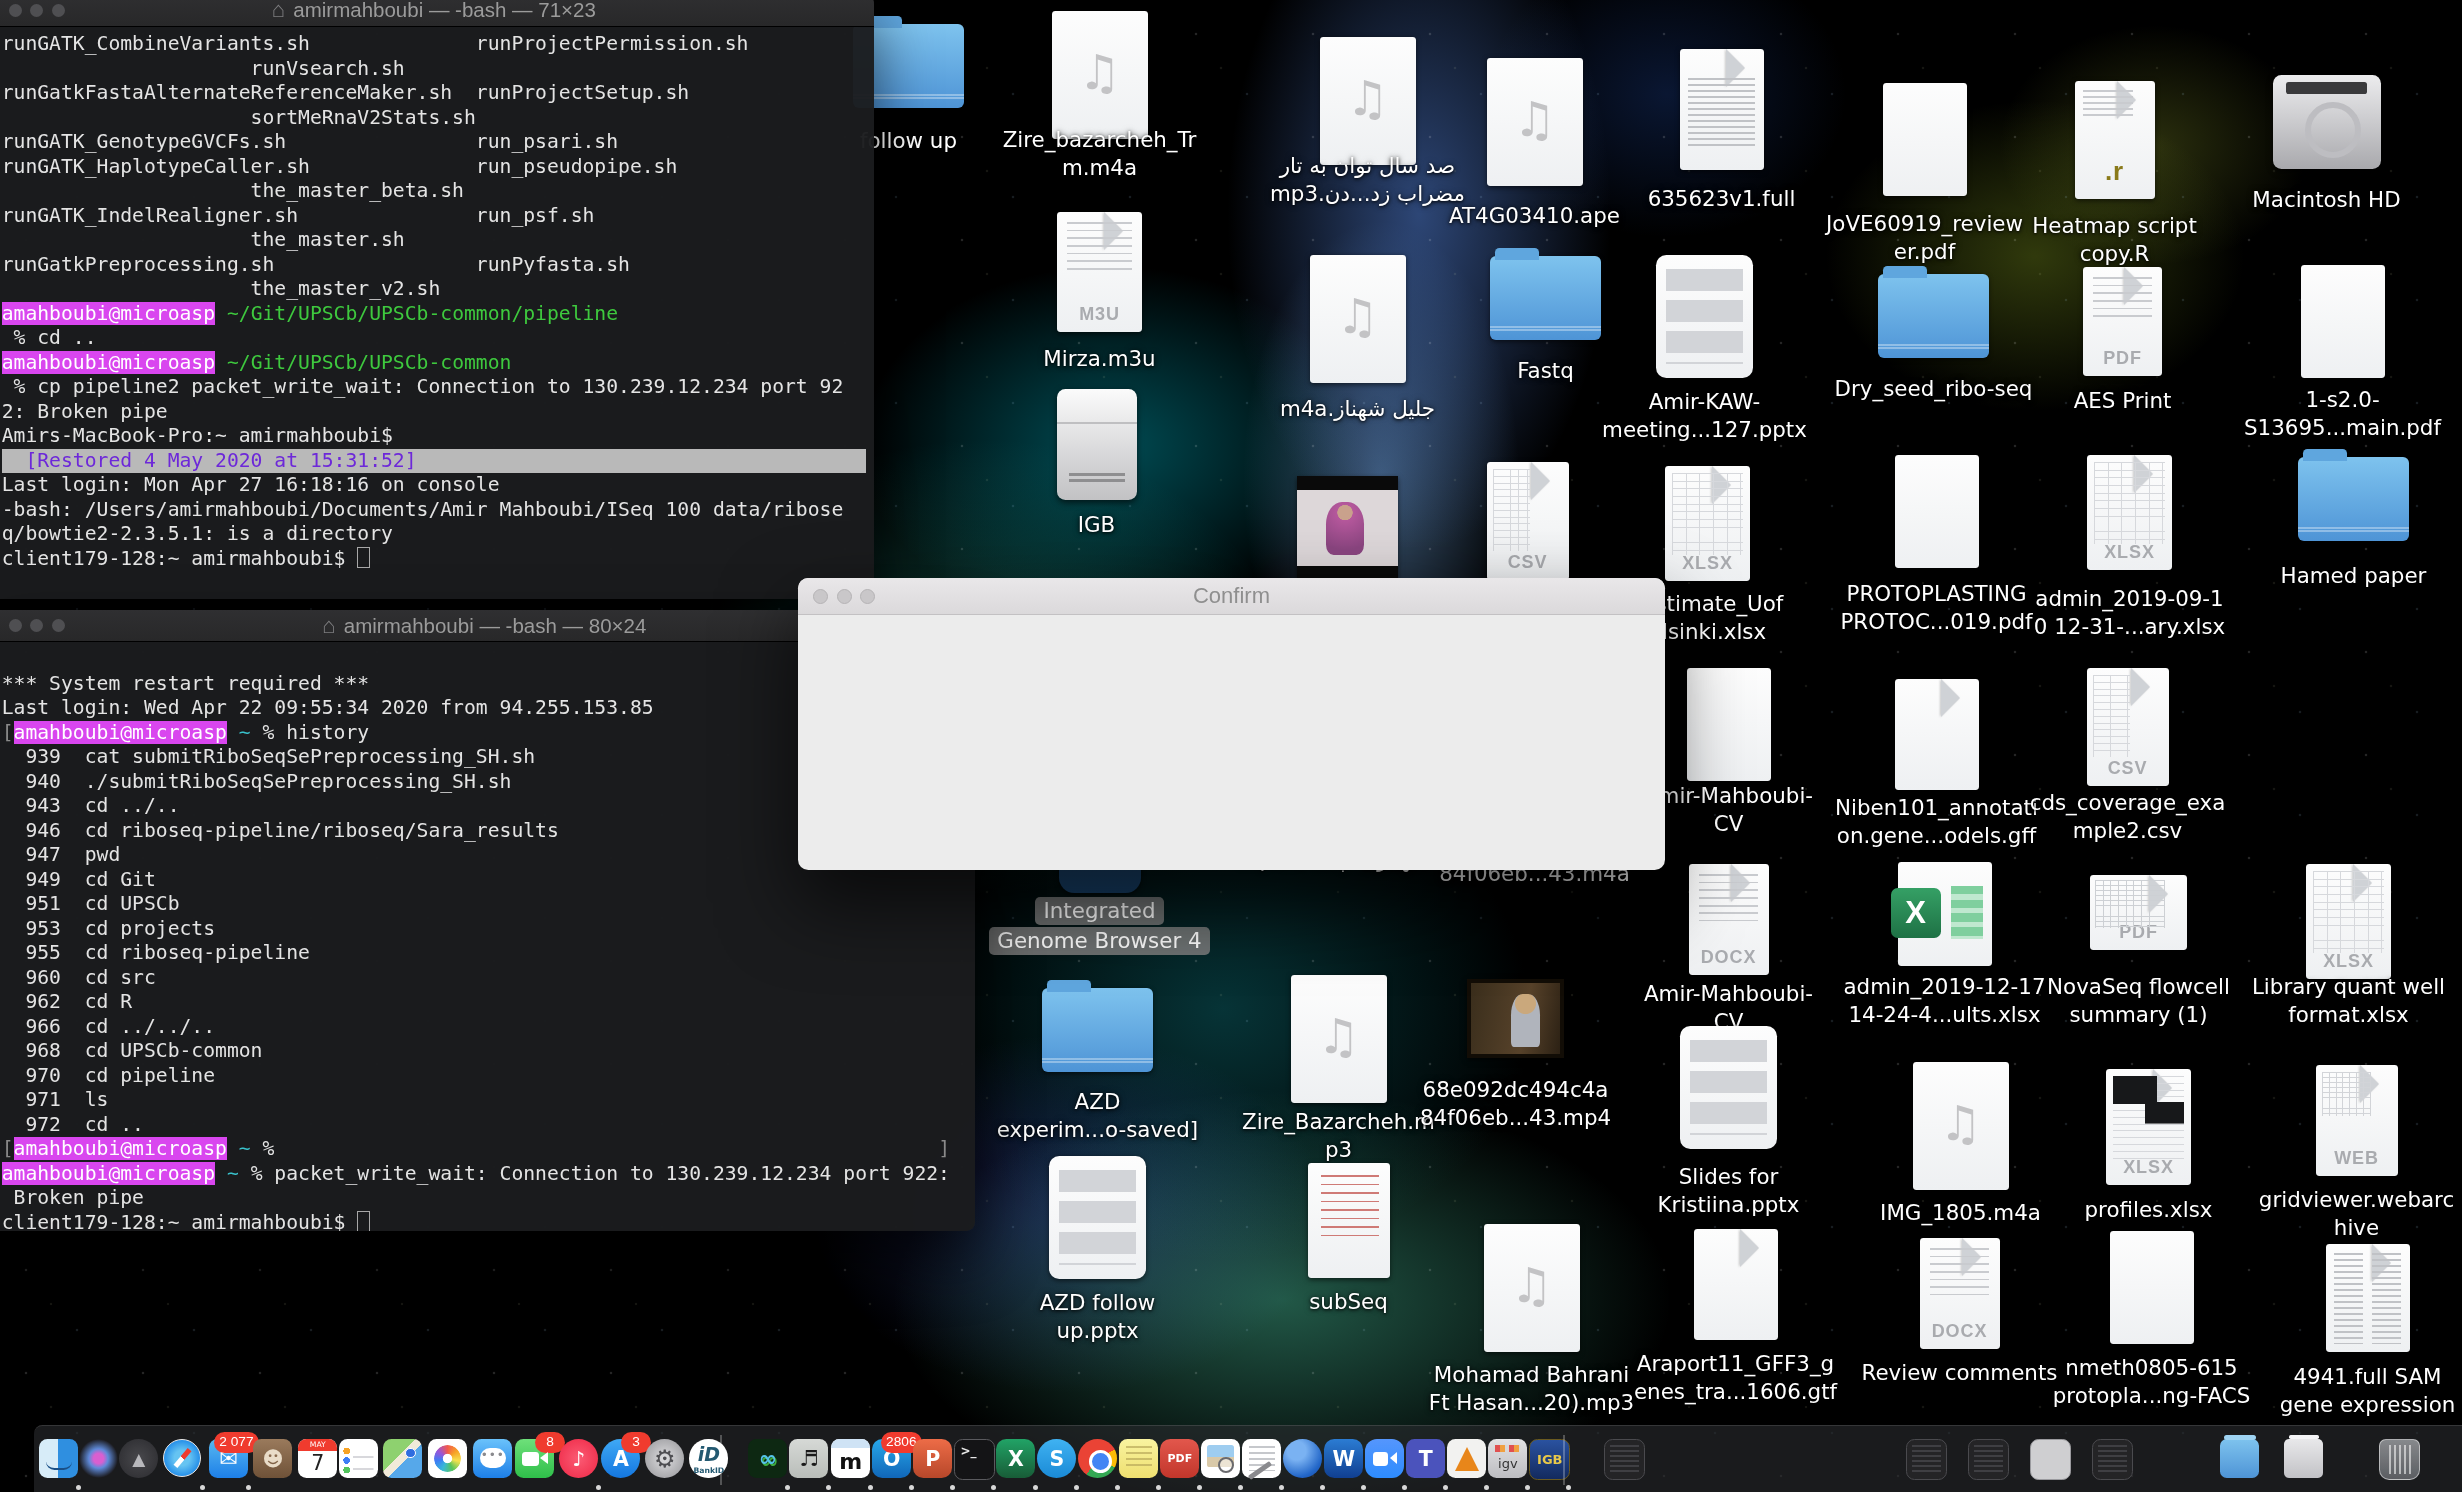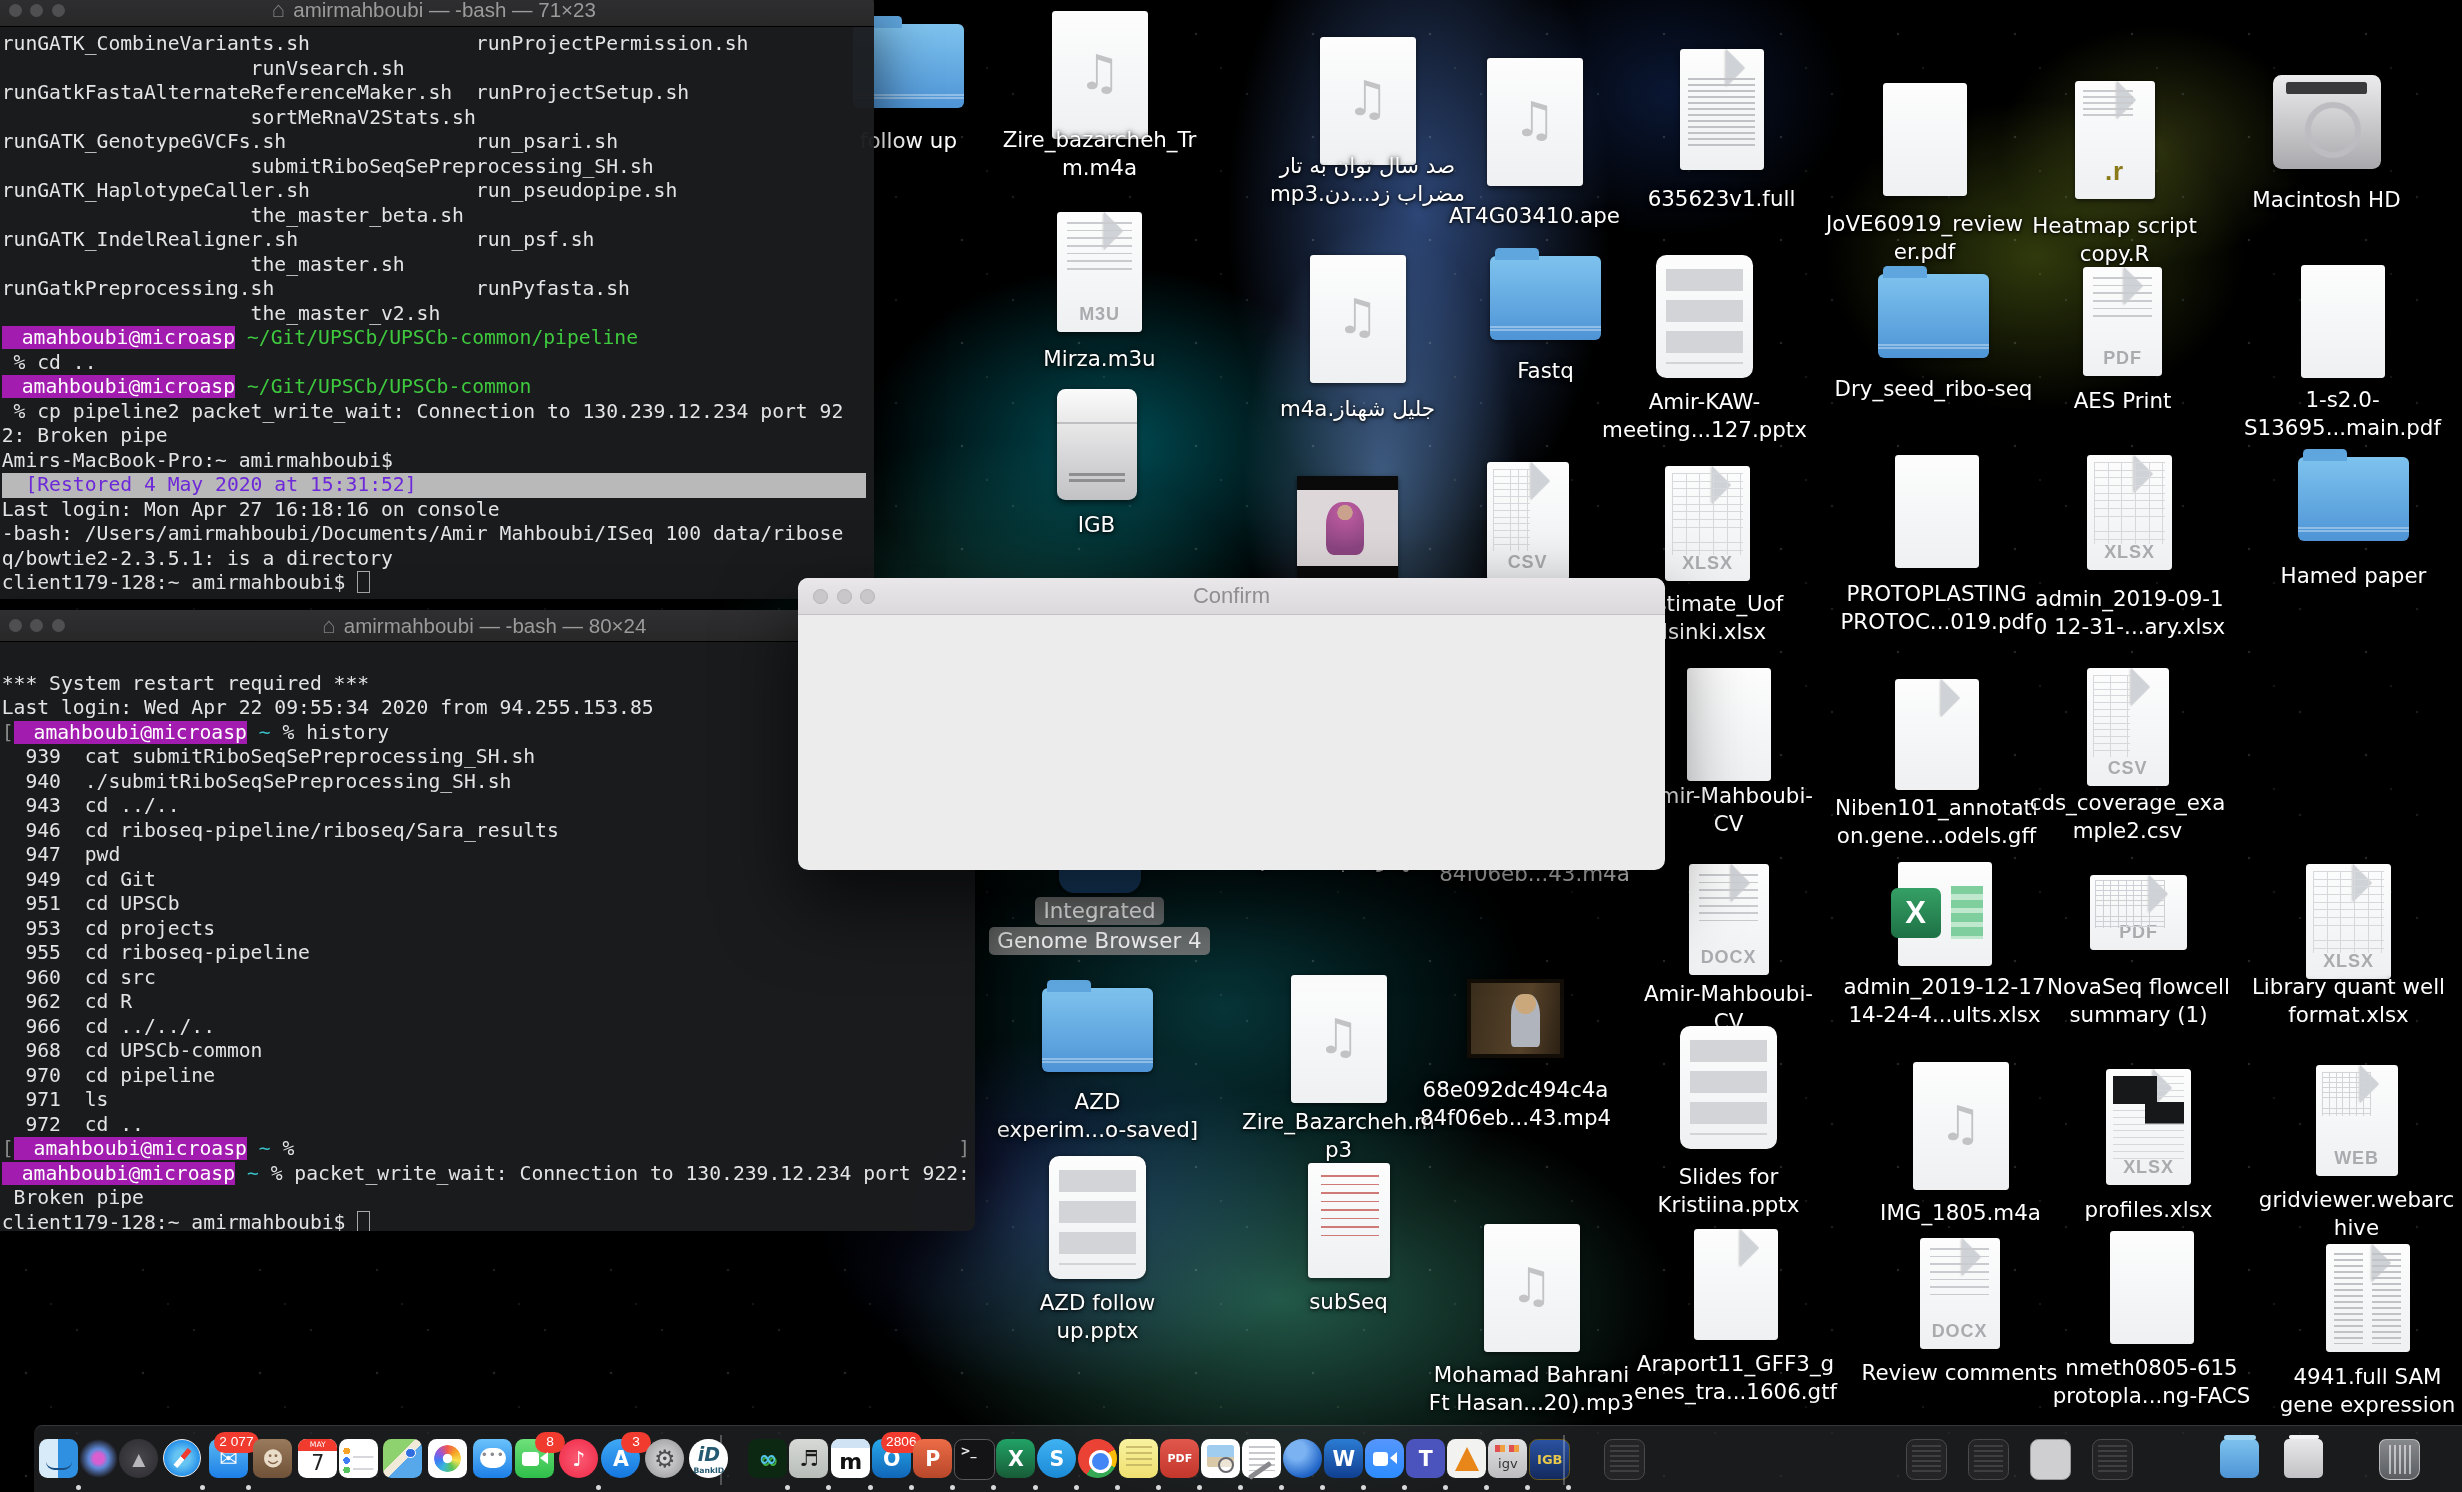--- a/index.html
+++ b/index.html
@@ -33,21 +33,21 @@
   .tbar{height:31px;background:linear-gradient(#2f2f31,#282829);border-bottom:0.9px solid #000;
         display:flex;align-items:center;position:relative;}
   .tl-dots{display:flex;gap:8.5px;margin-left:15.4px;}
   .tl-dot{width:13px;height:13px;border-radius:50%;background:#4f4f52;}
   .ttl{position:absolute;left:0;right:0;text-align:center;color:#9b9b9b;font-size:20.5px;
        font-family:"Liberation Sans",sans-serif;}
   .ttl .home{color:#7d7d7f;margin-right:8.5px;font-size:22px;}
   .tbody{padding:5.1px 8.5px 0 8.5px;font-family:"DejaVu Sans Mono",monospace;font-size:19.7px;
          color:#e4e4e4;}
   .tl{white-space:pre;line-height:24.5px;height:24.5px;}
-  .sg-hl{background:#a21caf;color:#fff;padding-left:20px;}
+  .sg-hl{background:#d946ef;color:#fff;}
   .sg-g{color:#3ec93e;font-weight:normal;}
   .sg-c{color:#39c2cc;}
   .sg-d{color:#8a8a8a;}
   .tl-band{background:#b9b9b9;color:#6d28d9;}
   .sg-cur{display:inline-block;width:11px;height:19.7px;border:1.7px solid #a8a8a8;
           vertical-align:-3.4px;}
 
   
   #dialog{position:absolute;left:798px;top:578px;width:867px;height:292px;z-index:5;
           background:#ececec;border-radius:10.3px;box-shadow:0 34px 77px rgba(0,0,0,.65);
@@ -636,21 +636,20 @@
       <div class="tl-dot"></div>
     </div>
     <div class="ttl"><span class="home">⌂</span><span>amirmahboubi — -bash — 71×23</span></div>
   </div>
   <div class="tbody" id="t1body">
       <div class="tl">runGATK_CombineVariants.sh              runProjectPermission.sh</div>
       <div class="tl">                     runVsearch.sh</div>
       <div class="tl">runGatkFastaAlternateReferenceMaker.sh  runProjectSetup.sh</div>
       <div class="tl">                     sortMeRnaV2Stats.sh</div>
       <div class="tl">runGATK_GenotypeGVCFs.sh                run_psari.sh</div>
-      <div class="tl">                     submitRiboSeqSePreprocessing_SH.sh</div>
       <div class="tl">runGATK_HaplotypeCaller.sh              run_pseudopipe.sh</div>
       <div class="tl">                     the_master_beta.sh</div>
       <div class="tl">runGATK_IndelRealigner.sh               run_psf.sh</div>
       <div class="tl">                     the_master.sh</div>
       <div class="tl">runGatkPreprocessing.sh                 runPyfasta.sh</div>
       <div class="tl">                     the_master_v2.sh</div>
       <div class="tl"><span class="sg-hl">amahboubi@microasp</span><span class="sg-d"> </span><span class="sg-g">~/Git/UPSCb/UPSCb-common/pipeline</span></div>
       <div class="tl"> % cd ..</div>
       <div class="tl"><span class="sg-hl">amahboubi@microasp</span><span class="sg-d"> </span><span class="sg-g">~/Git/UPSCb/UPSCb-common</span></div>
       <div class="tl"> % cp pipeline2 packet_write_wait: Connection to 130.239.12.234 port 92</div>

